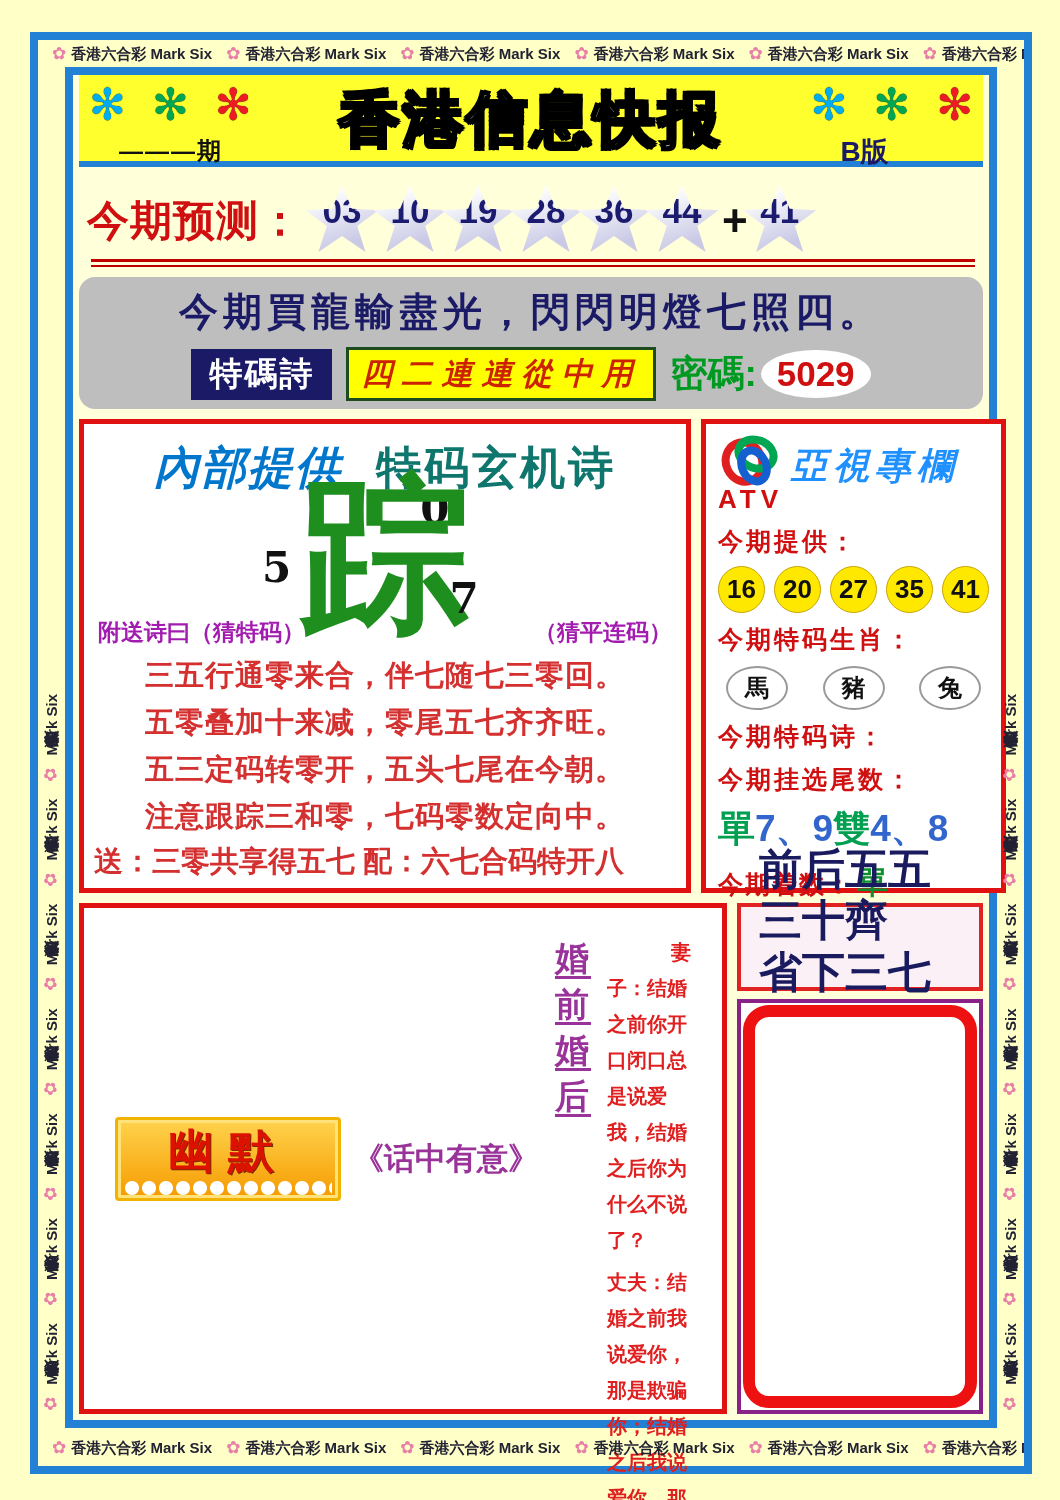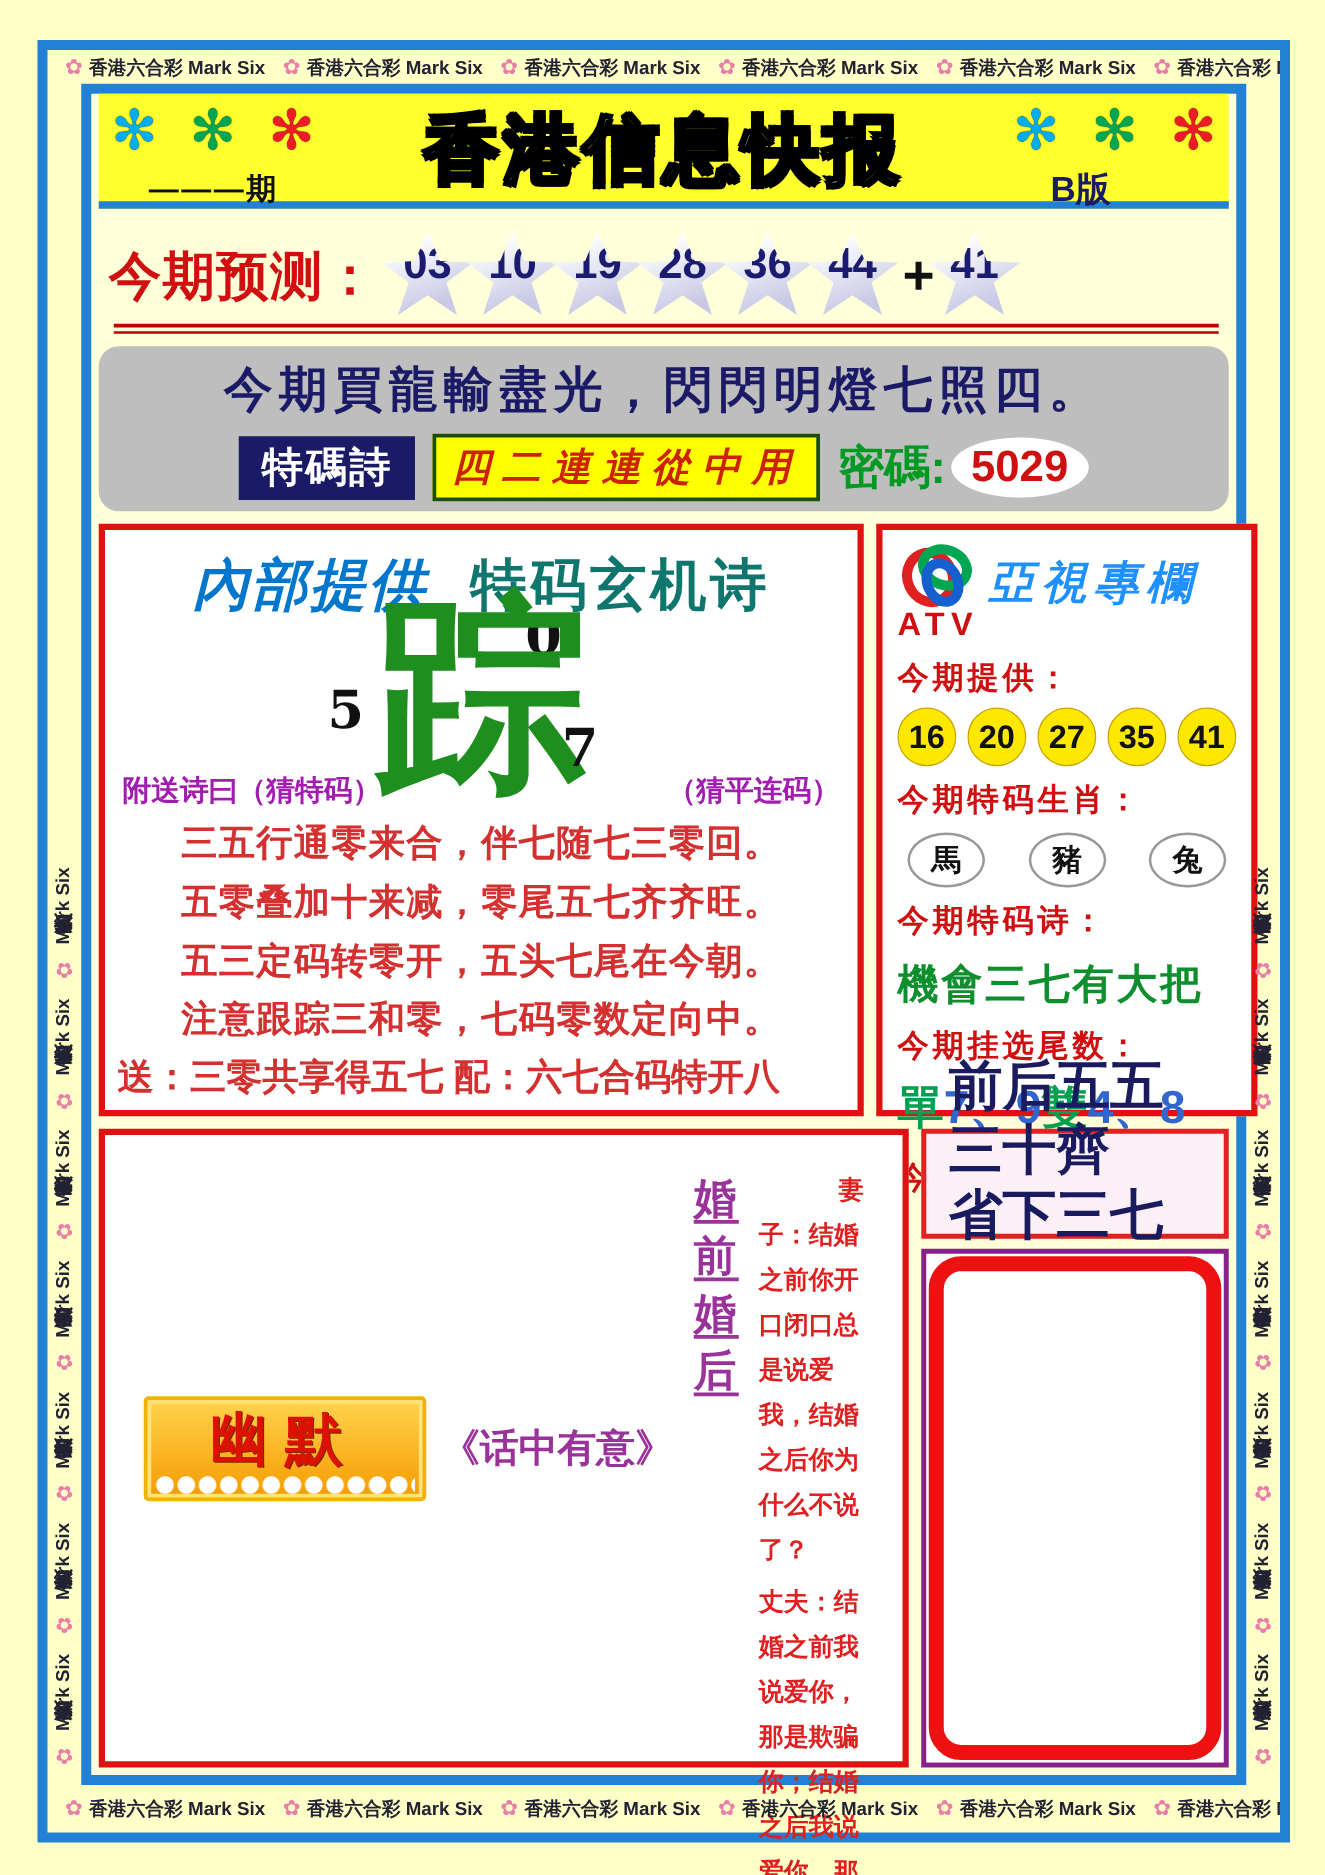--- a/index.html
+++ b/index.html
@@ -267,21 +267,20 @@
             <div class="ball">35</div>
             <div class="ball">41</div>
           </div>
           <div class="atv-label">今期特码生肖：</div>
           <div class="zodiac-row">
             <div class="zodiac">馬</div>
             <div class="zodiac">豬</div>
             <div class="zodiac">兔</div>
           </div>
           <div class="atv-label">今期特码诗：</div>
-          <div class="atv-poem">機會三七有大把</div>
           <div class="atv-label">今期挂选尾数：</div>
           <div class="tail-line">
             <span class="g">單</span><span class="b">7、9</span><span class="g">雙</span><span class="b">4、8</span>
           </div>
           <div class="parity-line">
             <span class="lbl">今期着数：</span><span class="val">單</span>
           </div>
         </div>
       </div>
 

